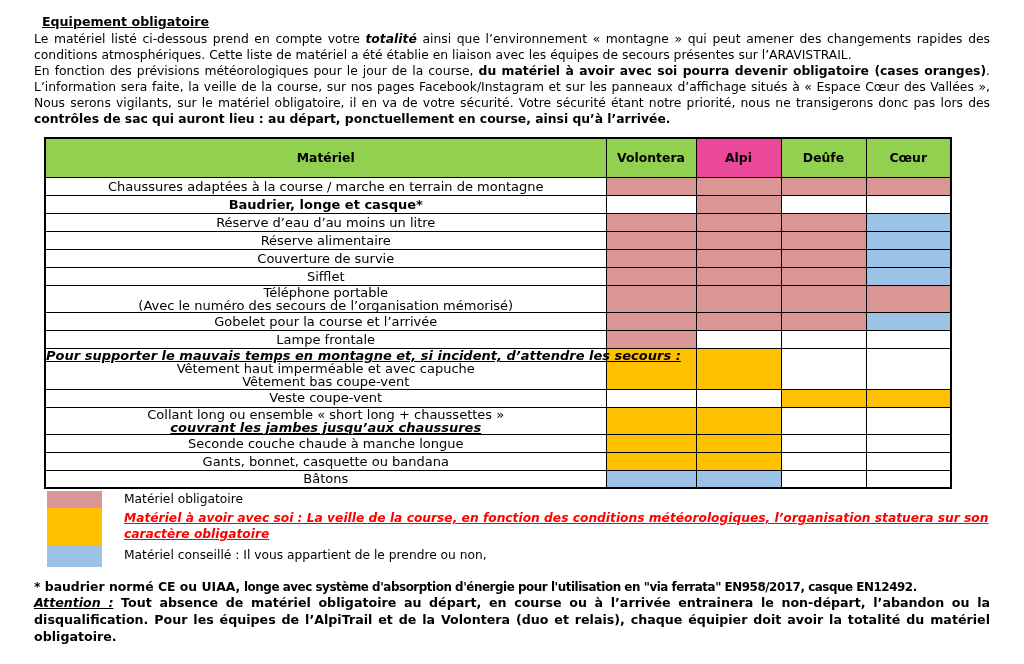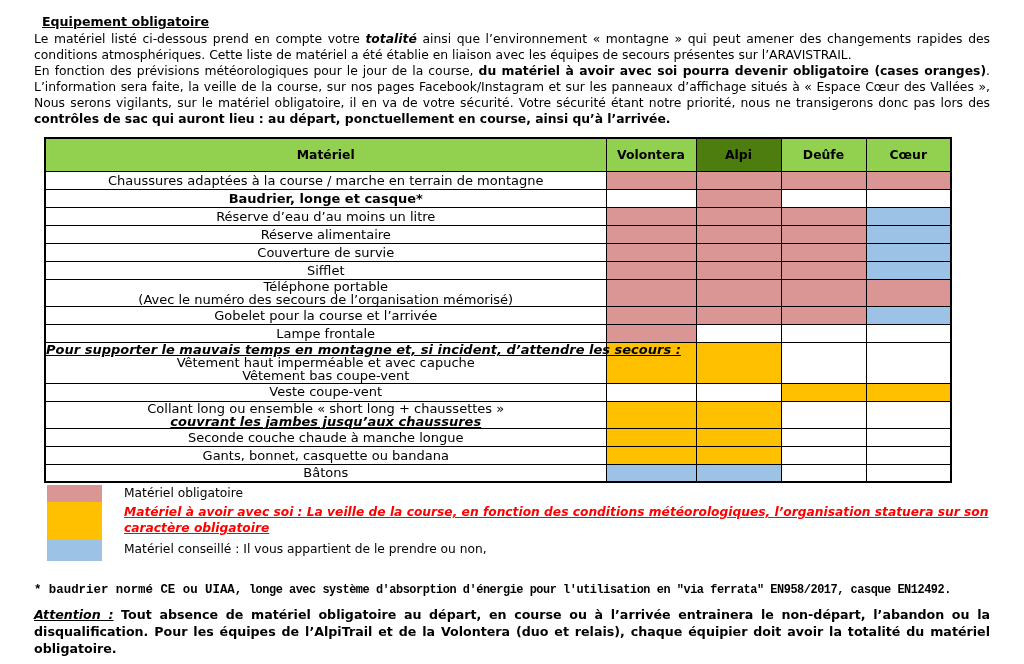--- a/index.html
+++ b/index.html
@@ -14,33 +14,33 @@
   .doc-title { font-size:12.6px; font-weight:bold; text-decoration:underline; line-height:17px; margin:0 0 1px 8px; }
   .body-text { margin:0; font-size:12.35px; line-height:16.1px; text-align:justify; }
 
   .r-bold { font-weight:bold; }
   .r-italic { font-style:italic; }
   .r-underline { text-decoration:underline; }
   .r-cond { letter-spacing:-0.45px; font-size:11.9px; }
 
   table.equip { border-collapse:collapse; margin:9px 0 0 10px; width:906px; table-layout:fixed; border:2px solid #000; }
   table.equip th, table.equip td { border:1px solid #000; text-align:center; vertical-align:middle; padding:0; }
-  table.equip th { height:34px; font-size:12.4px; font-weight:bold; }
+  table.equip th { height:40px; font-size:12.4px; font-weight:bold; }
   table.equip td { height:18px; }
   td.mat { font-size:13px; line-height:13.1px; padding:2px 4px; }
   td.mat div { white-space:nowrap; }
 
   .legend { margin:2px 0 0 13px; }
   .legend-row { display:flex; align-items:stretch; }
   .legend-swatch { width:55px; flex:0 0 55px; }
   .legend-label-wrap { display:flex; align-items:center; margin-left:22px; flex:1; max-width:868px; }
   .legend-label { font-size:12.25px; line-height:15.5px; }
 
-  .footnote { margin:22px 0 0 0; font-size:12.4px; line-height:15px;font-family:Liberation Mono, monospace; }
-  .attention { margin:9px 0 0 0; font-size:12.65px; line-height:16.7px; text-align:justify; }
+  .footnote { margin:12px 0 0 0; font-size:12.4px; line-height:15px; }
+  .attention { margin:0 0 0 0; font-size:12.65px; line-height:16.7px; text-align:justify; }
 </style>
 </head>
 <body>
 
 <div class="page">
 
   <p class="doc-title">Equipement obligatoire</p>
 
   <p class="body-text"><span>Le matériel listé ci-dessous prend en compte votre </span><span class="r-bold r-italic">totalité</span><span> ainsi que l’environnement « montagne » qui peut amener des changements rapides des conditions atmosphériques. Cette liste de matériel a été établie en liaison avec les équipes de secours présentes sur l’ARAVISTRAIL.</span></p>
   <p class="body-text"><span>En fonction des prévisions météorologiques pour le jour de la course, </span><span class="r-bold">du matériel à avoir avec soi pourra devenir obligatoire (cases oranges)</span><span>. L’information sera faite, la veille de la course, sur nos pages Facebook/Instagram et sur les panneaux d’affichage situés à « Espace Cœur des Vallées », Nous serons vigilants, sur le matériel obligatoire, il en va de votre sécurité. Votre sécurité étant notre priorité, nous ne transigerons donc pas lors des </span><span class="r-bold">contrôles de sac qui auront lieu : au départ, ponctuellement en course, ainsi qu’à l’arrivée.</span></p>
@@ -50,21 +50,21 @@
       <col style="width:561px">
         <col style="width:90px">
         <col style="width:85px">
         <col style="width:85px">
         <col style="width:85px">
     </colgroup>
     <thead>
       <tr>
           <th style="background: rgb(146, 208, 80);">Matériel</th>
           <th style="background: rgb(146, 208, 80);">Volontera</th>
-          <th style="background: #4d7c0f;">Alpi</th>
+          <th style="background: #ec4899;">Alpi</th>
           <th style="background: rgb(146, 208, 80);">Deûfe</th>
           <th style="background: rgb(146, 208, 80);">Cœur</th>
         </tr>
     </thead>
     <tbody>
         <tr>
           <td class="mat">
             <div>Chaussures adaptées à la course / marche en terrain de montagne</div>
           </td>
           <td style="background: rgb(217, 150, 148);"></td>

